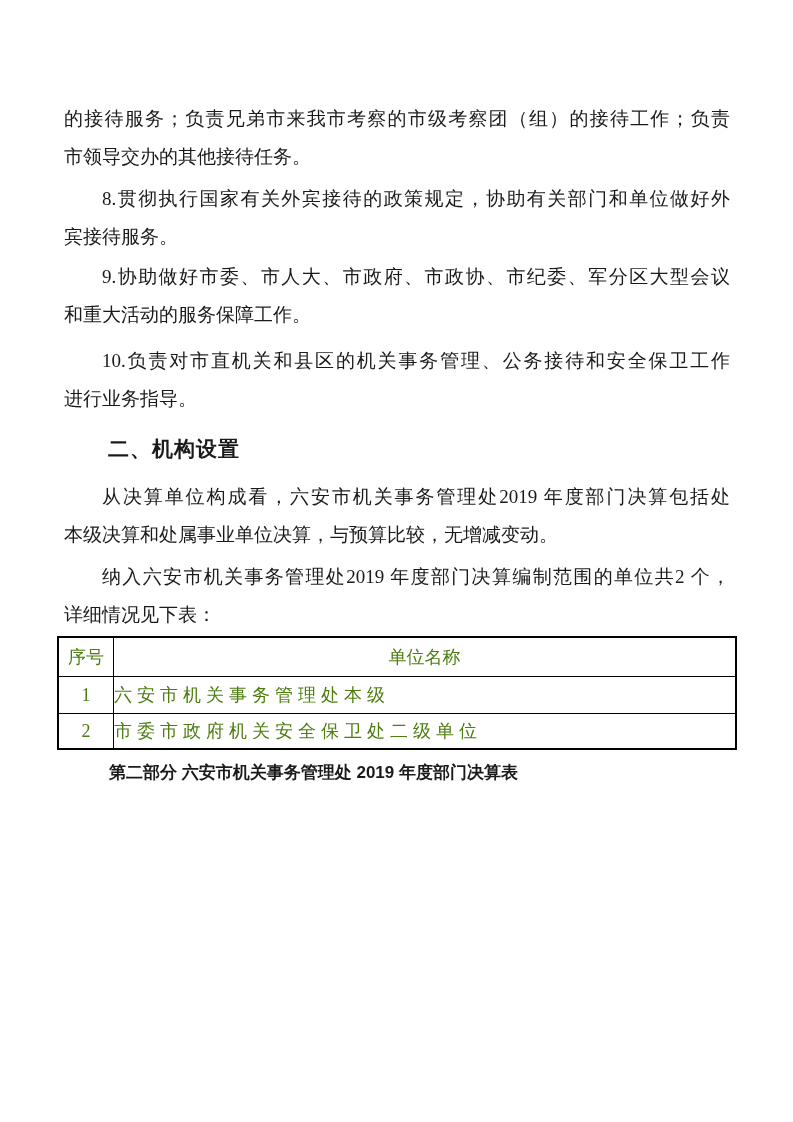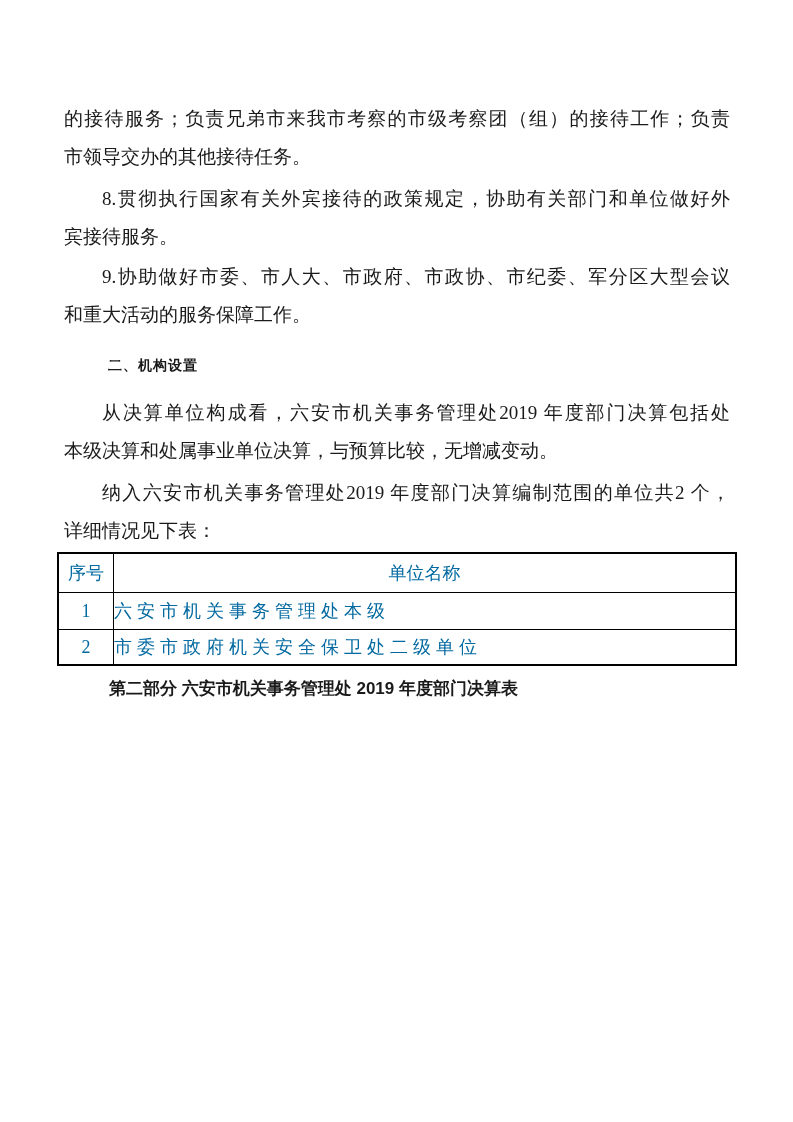--- a/index.html
+++ b/index.html
@@ -32,38 +32,38 @@
   .ind { text-indent: 38px; }
   p.para { margin: 0; padding: 0; }
   p.mt4 { margin-top: 4px; }
   p.mt2 { margin-top: 2px; }
   p.mt8 { margin-top: 8px; }
   p.mt10 { margin-top: 10px; }
   .sec-heading {
     margin-top: 12px;
     height: 38px;
     line-height: 38px;
-    font-size: 14px;
+    font-size: 21px;
     font-weight: bold;
     font-family: "Liberation Sans", "DejaVu Sans", sans-serif;
     text-indent: 44px;
     letter-spacing: 1px;
   }
   table.unit-table {
     border-collapse: collapse;
     table-layout: fixed;
     width: 680px;
     margin-left: -7px;
     margin-top: 2px;
     border: 2px solid #000;
   }
   table.unit-table td {
     border: 1px solid #000;
     font-size: 18px;
-    color: #0369a1;
+    color: #4d7c0f;
     vertical-align: middle;
     padding: 0;
   }
   td.c1 { width: 54px; text-align: center; }
   tr.hrow td { height: 38px; }
   tr.r1 td { height: 36px; }
   tr.r2 td { height: 34px; }
   td.name {
     text-align: left;
     padding-left: 9px;
@@ -102,20 +102,24 @@
   <p class="para mt4">
     <span class="ln just ind" style="display:block">8.贯彻执行国家有关外宾接待的政策规定，协助有关部门和单位做好外</span>
     <span class="ln" style="display:block">宾接待服务。</span>
   </p>
 
   <p class="para mt2">
     <span class="ln just ind" style="display:block">9.协助做好市委、市人大、市政府、市政协、市纪委、军分区大型会议</span>
     <span class="ln" style="display:block">和重大活动的服务保障工作。</span>
   </p>
 
+  <p class="para mt8">
+    <span class="ln just ind" style="display:block">10.负责对市直机关和县区的机关事务管理、公务接待和安全保卫工作</span>
+    <span class="ln" style="display:block">进行业务指导。</span>
+  </p>
 
 
   <div class="sec-heading">二、机构设置</div>
 
   <p class="para mt10">
     <span class="ln just ind" style="display:block">从决算单位构成看，六安市机关事务管理处2019 年度部门决算包括处</span>
     <span class="ln" style="display:block">本级决算和处属事业单位决算，与预算比较，无增减变动。</span>
   </p>
 
   <p class="para mt4">

